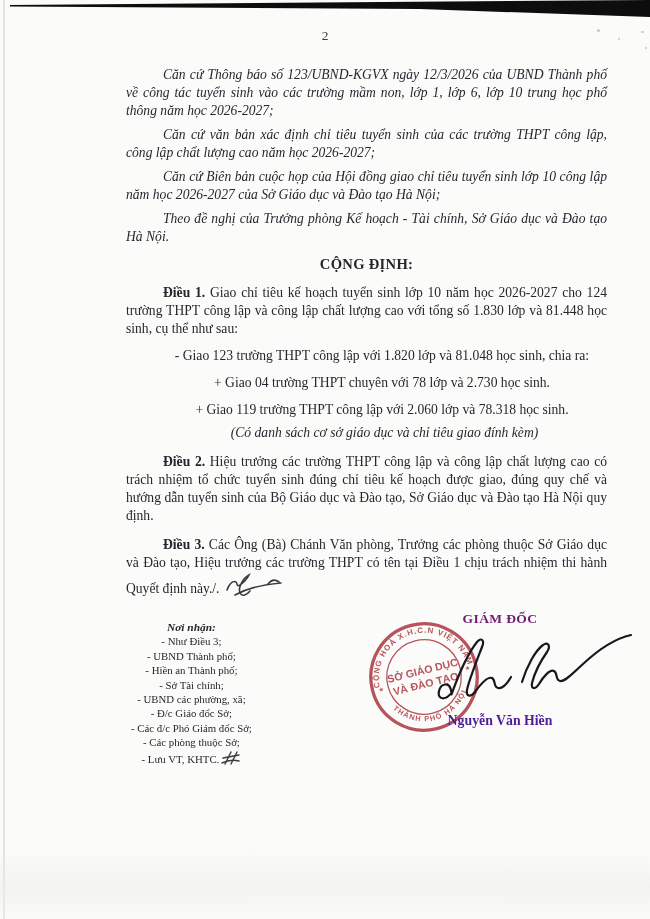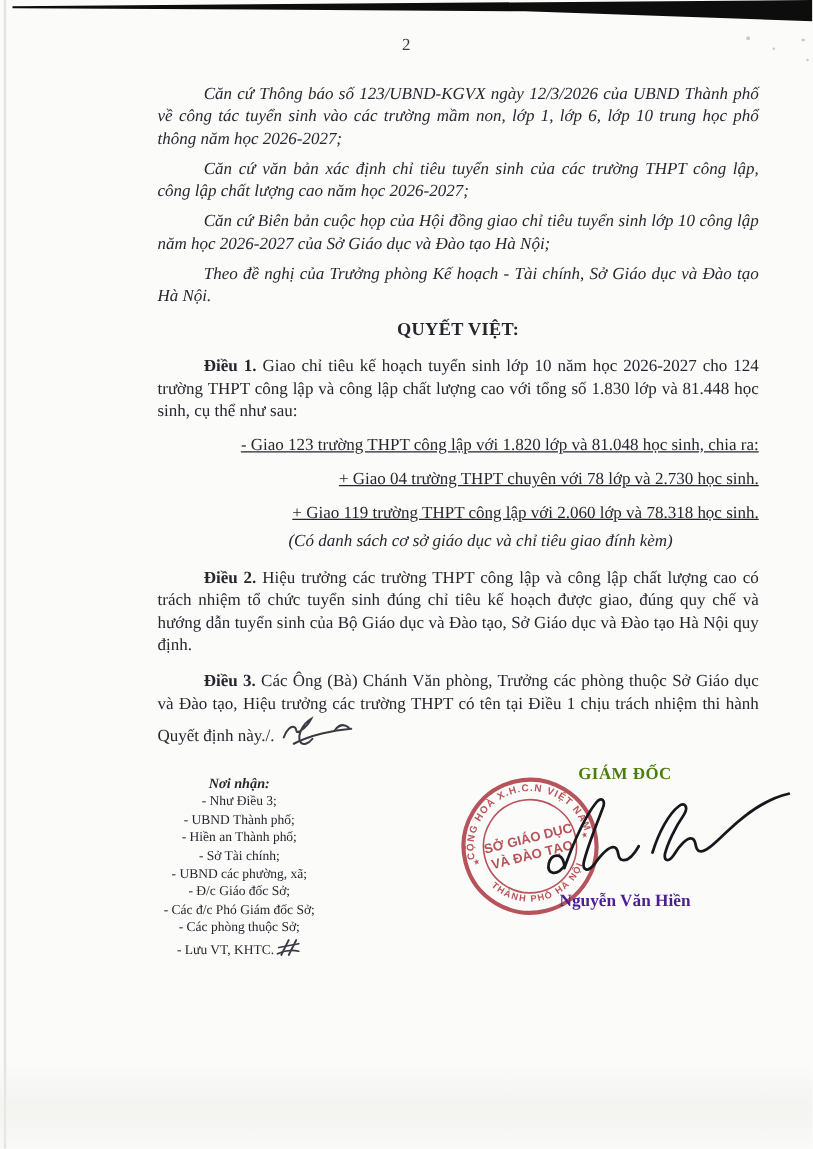--- a/index.html
+++ b/index.html
@@ -19,27 +19,27 @@
 
   .pageno{margin-top:28px;text-align:center;font-size:13.5px;color:#3a3b41;}
 
   .content{margin:0 43px 0 126px;font-size:13.6px;line-height:18px;text-align:justify;}
   .content p{margin:0;}
   .pre{font-style:italic;text-indent:37px;margin-top:6px !important;}
   .pre.first{margin-top:22px !important;}
   .heading{font-weight:bold;font-size:14.6px;text-align:center;margin-top:9px;letter-spacing:.3px;}
   .article{text-indent:37px;margin-top:11px !important;}
   .article .b{font-weight:bold;}
-  .item{margin-top:9px !important;text-indent:0;padding-left:31px;text-align:right;text-decoration:underline;}
+  .item{margin-top:9px !important;text-indent:0;padding-left:31px;text-align:center;}
   .note{font-style:italic;text-align:center;padding-left:36px;margin-top:5px !important;text-indent:0;}
   .paraph1{vertical-align:-7px;margin-left:2px;}
 
   .sigblock{position:relative;height:190px;margin-top:6px;}
   .gd-title{position:absolute;left:314px;top:4px;width:120px;text-align:center;
-    font-weight:bold;font-size:13.5px;letter-spacing:.4px;color:#4d7c0f;}
+    font-weight:bold;font-size:13.5px;letter-spacing:.4px;color:#701a75;}
   .noinhan{position:absolute;left:5px;top:14px;font-size:10.8px;line-height:14.4px;text-align:center;}
   .nn-label{font-weight:bold;font-style:italic;font-size:11.4px;}
   .nn-item{white-space:nowrap;}
   .stamp{position:absolute;left:240px;top:13px;opacity:.92;}
   .signature{position:absolute;left:296px;top:22px;}
   .sig-name{position:absolute;left:294px;top:106px;width:160px;text-align:center;
     font-weight:bold;font-size:13.8px;color:#4c1d95;}
 </style>
 </head>
 <body>
@@ -57,21 +57,21 @@
   <div class="speck" style="left:645px;top:47px;width:2px;height:2px;"></div>
 
   <div class="pageno">2</div>
 
   <div class="content">
     <p class="pre first">Căn cứ Thông báo số 123/UBND-KGVX ngày 12/3/2026 của UBND Thành phố về công tác tuyển sinh vào các trường mầm non, lớp 1, lớp 6, lớp 10 trung học phổ thông năm học 2026-2027;</p>
     <p class="pre">Căn cứ văn bản xác định chỉ tiêu tuyển sinh của các trường THPT công lập, công lập chất lượng cao năm học 2026-2027;</p>
     <p class="pre">Căn cứ Biên bản cuộc họp của Hội đồng giao chỉ tiêu tuyển sinh lớp 10 công lập năm học 2026-2027 của Sở Giáo dục và Đào tạo Hà Nội;</p>
     <p class="pre">Theo đề nghị của Trưởng phòng Kế hoạch - Tài chính, Sở Giáo dục và Đào tạo Hà Nội.</p>
 
-    <div class="heading">QUYẾT VIỆT:</div>
+    <div class="heading">CỘNG ĐỊNH:</div>
 
     <p class="article"><span class="b">Điều 1.</span> <span>Giao chỉ tiêu kế hoạch tuyển sinh lớp 10 năm học 2026-2027 cho 124 trường THPT công lập và công lập chất lượng cao với tổng số 1.830 lớp và 81.448 học sinh, cụ thể như sau:</span></p>
 
     <p class="item">- Giao 123 trường THPT công lập với 1.820 lớp và 81.048 học sinh, chia ra:</p>
     <p class="item">+ Giao 04 trường THPT chuyên với 78 lớp và 2.730 học sinh.</p>
     <p class="item">+ Giao 119 trường THPT công lập với 2.060 lớp và 78.318 học sinh.</p>
 
     <p class="note">(Có danh sách cơ sở giáo dục và chỉ tiêu giao đính kèm)</p>
 
     <p class="article"><span class="b">Điều 2.</span> <span>Hiệu trưởng các trường THPT công lập và công lập chất lượng cao có trách nhiệm tổ chức tuyển sinh đúng chỉ tiêu kế hoạch được giao, đúng quy chế và hướng dẫn tuyển sinh của Bộ Giáo dục và Đào tạo, Sở Giáo dục và Đào tạo Hà Nội quy định.</span></p>

